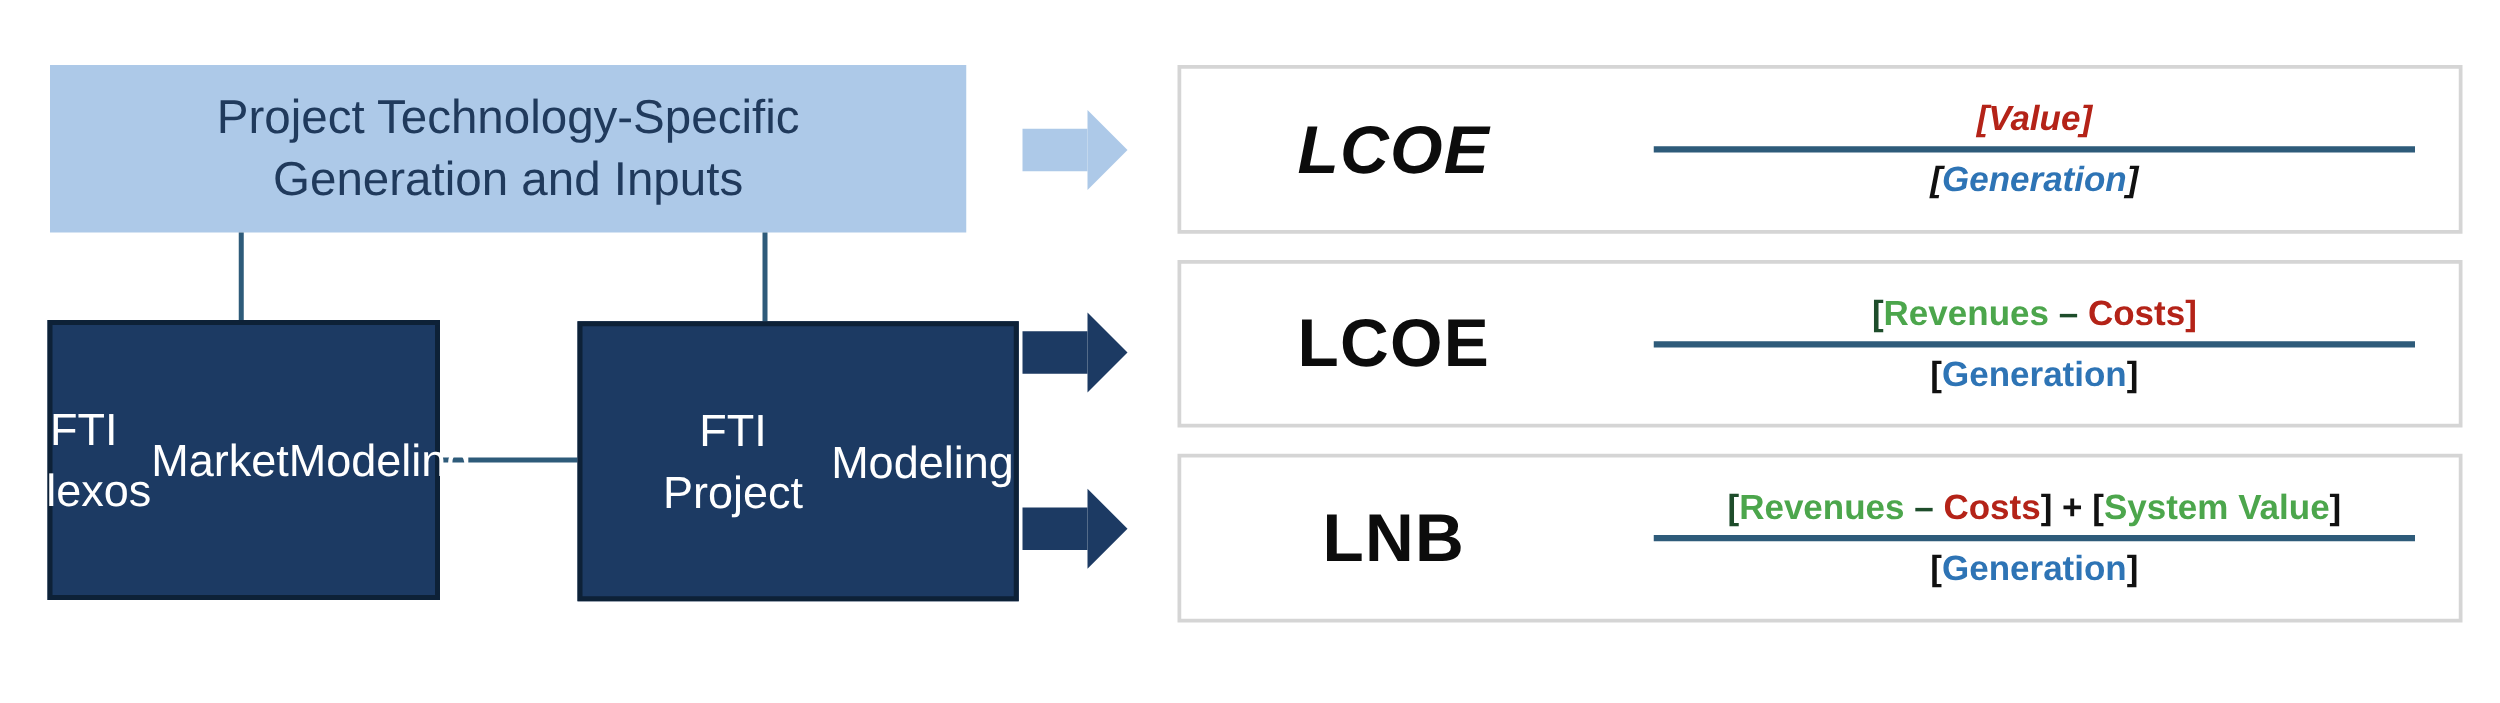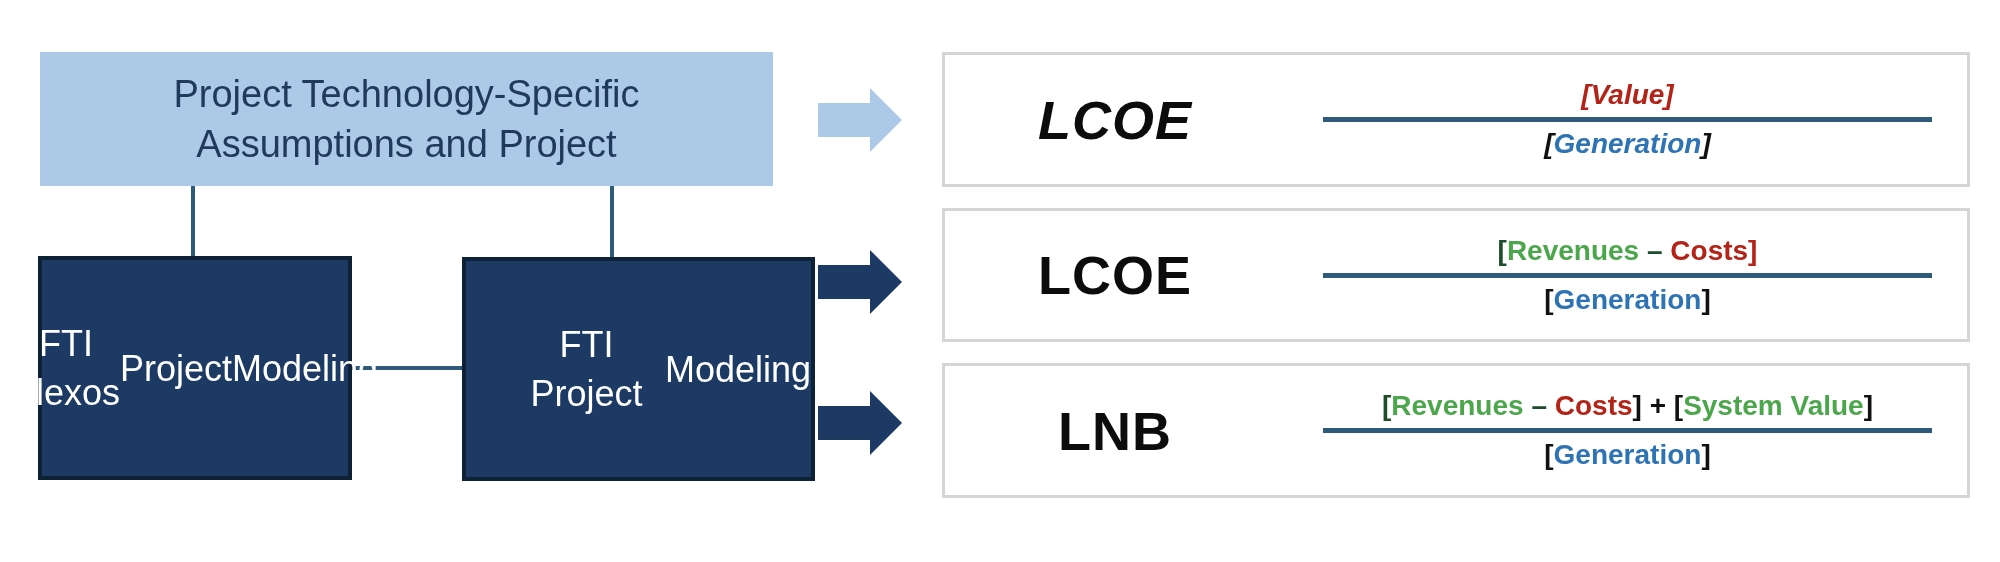--- a/index.html
+++ b/index.html
@@ -62,30 +62,30 @@
   }
   .frac-line{height:5px;background:#2E5B7A;margin:5px 0;}
 </style>
 </head>
 <body>
 
 <div id="canvas">
 
   <div class="topbox">
     <span>Project Technology-Specific</span>
-    <span>Assumptions and Project</span>
+    <span>Generation and Inputs</span>
   </div>
 
   <div class="connector conn-v1"></div>
   <div class="connector conn-v2"></div>
   <div class="connector conn-h"></div>
 
   <div class="navybox left">
     <span>FTI Plexos</span>
-    <span>Project</span>
+    <span>Market</span>
     <span>Modeling</span>
   </div>
 
   <div class="navybox right">
     <span>FTI Project</span>
     <span>Modeling</span>
   </div>
 
   <div class="arrow light arrow1">
     <div class="stem"></div>

